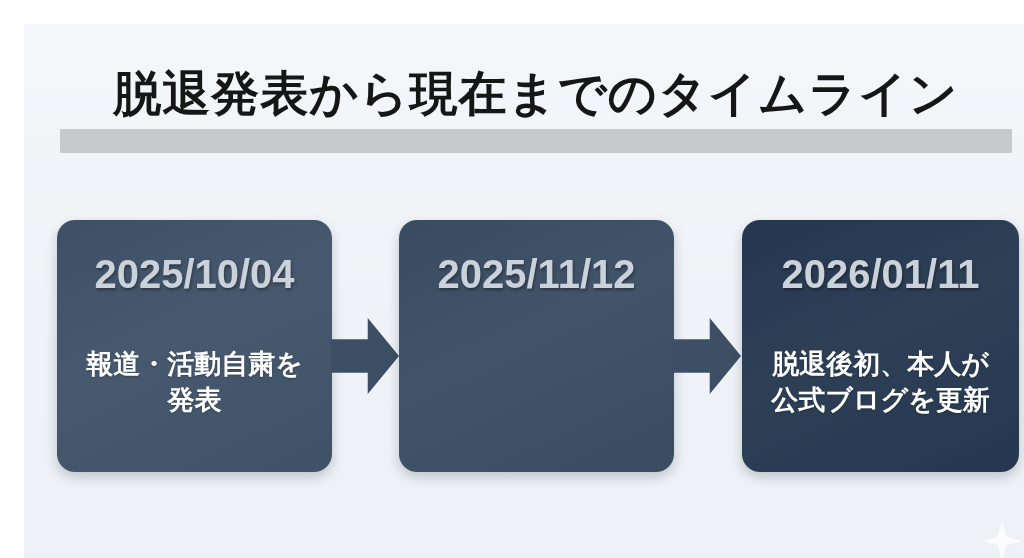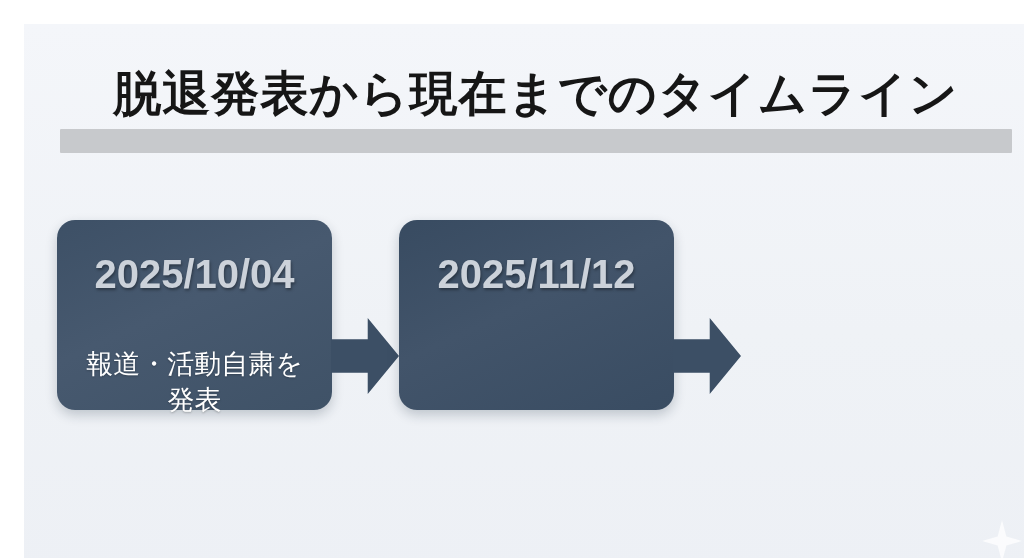--- a/index.html
+++ b/index.html
@@ -32,21 +32,21 @@
     left: 36px;
     right: 36px;
     height: 2px;
     background: #c7c9cc;
     border-radius: 1px;
   }
   .card {
     position: absolute;
     top: 196px;
     width: 275px;
-    height: 190px;
+    height: 252px;
     border-radius: 18px;
     box-shadow: 0 5px 12px rgba(25, 40, 58, 0.22);
   }
   .card-1 {
     left: 33px;
     background: linear-gradient(155deg, #3d5066 0%, #47596f 45%, #3f5267 100%);
   }
   .card-2 {
     left: 375px;
     background: linear-gradient(155deg, #384b61 0%, #42546a 45%, #394c62 100%);
@@ -67,21 +67,21 @@
     color: #ccd2da;
     text-shadow: 1px 2px 3px rgba(0, 0, 0, 0.35);
   }
   .card-desc {
     position: absolute;
     top: 114px;
     left: 8px;
     right: 8px;
     text-align: center;
     font-size: 27px;
-    font-weight: 400;
+    font-weight: 700;
     line-height: 1.35;
     color: #ffffff;
     white-space: pre-line;
     text-shadow: 0 1px 2px rgba(0, 0, 0, 0.25);
   }
   .arrow {
     position: absolute;
     top: 294px;
     width: 68px;
     height: 76px;
@@ -118,16 +118,21 @@
   </div>
 
   <div class="arrow arrow-1"></div>
 
   <div class="card card-2">
     <div class="card-date">2025/11/12</div>
   </div>
 
   <div class="arrow arrow-2"></div>
 
+  <div class="card card-3">
+    <div class="card-date">2026/01/11</div>
+    <div class="card-desc">脱退後初、本人が
+公式ブログを更新</div>
+  </div>
 
   <div class="sparkle"></div>
 
 </div>
 
 </body></html>

